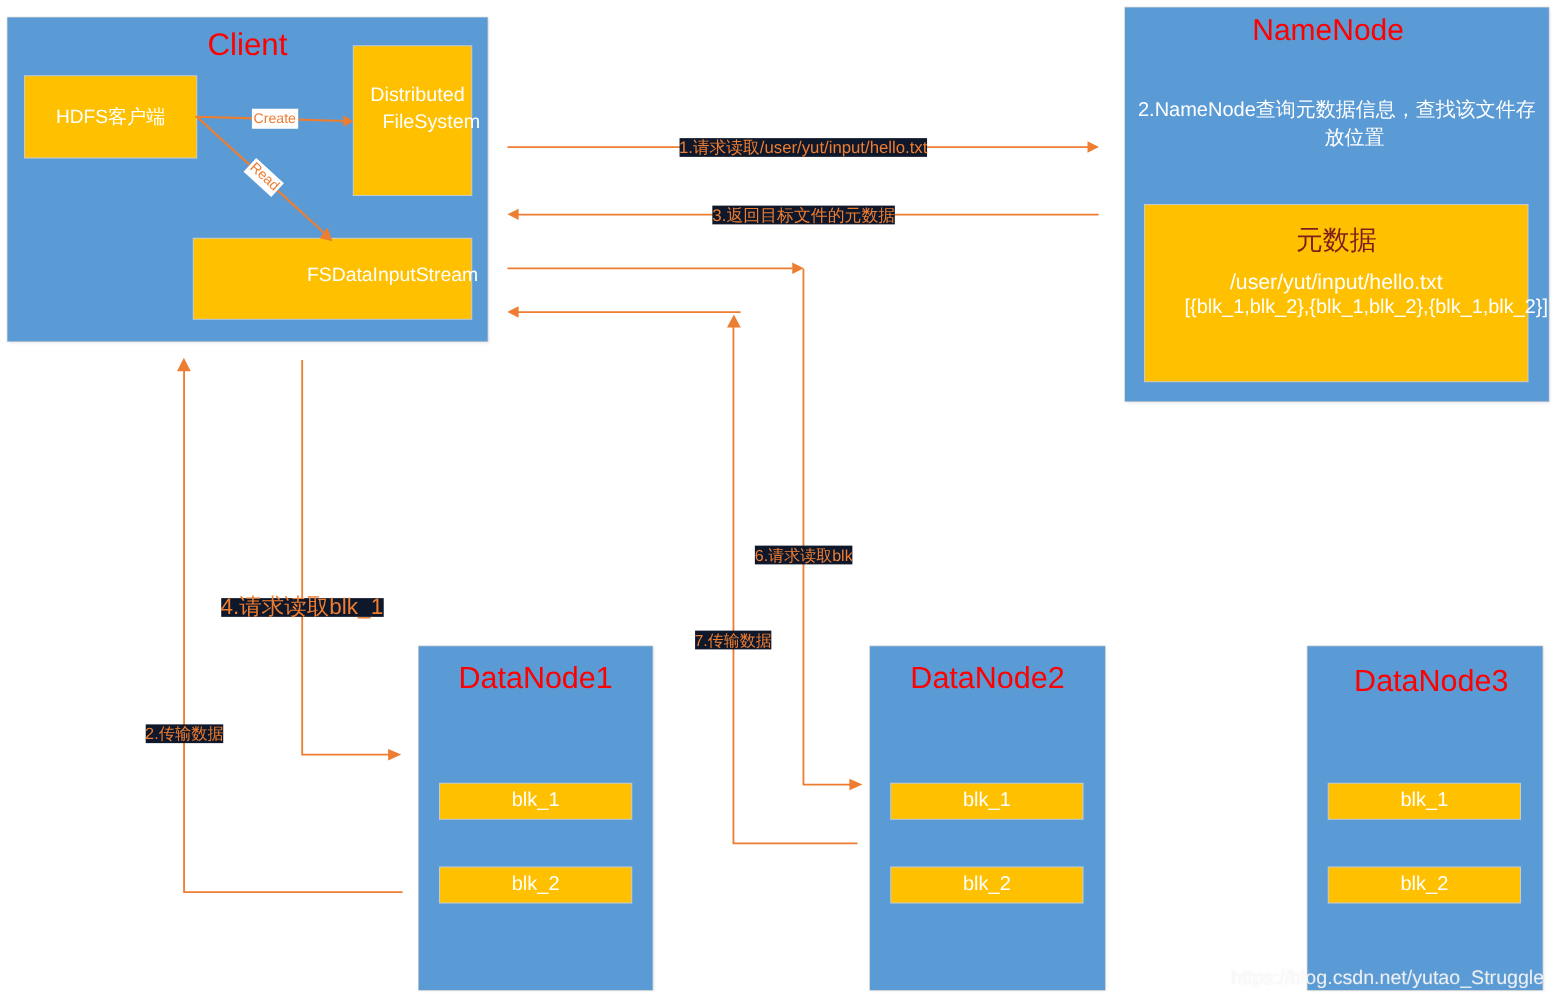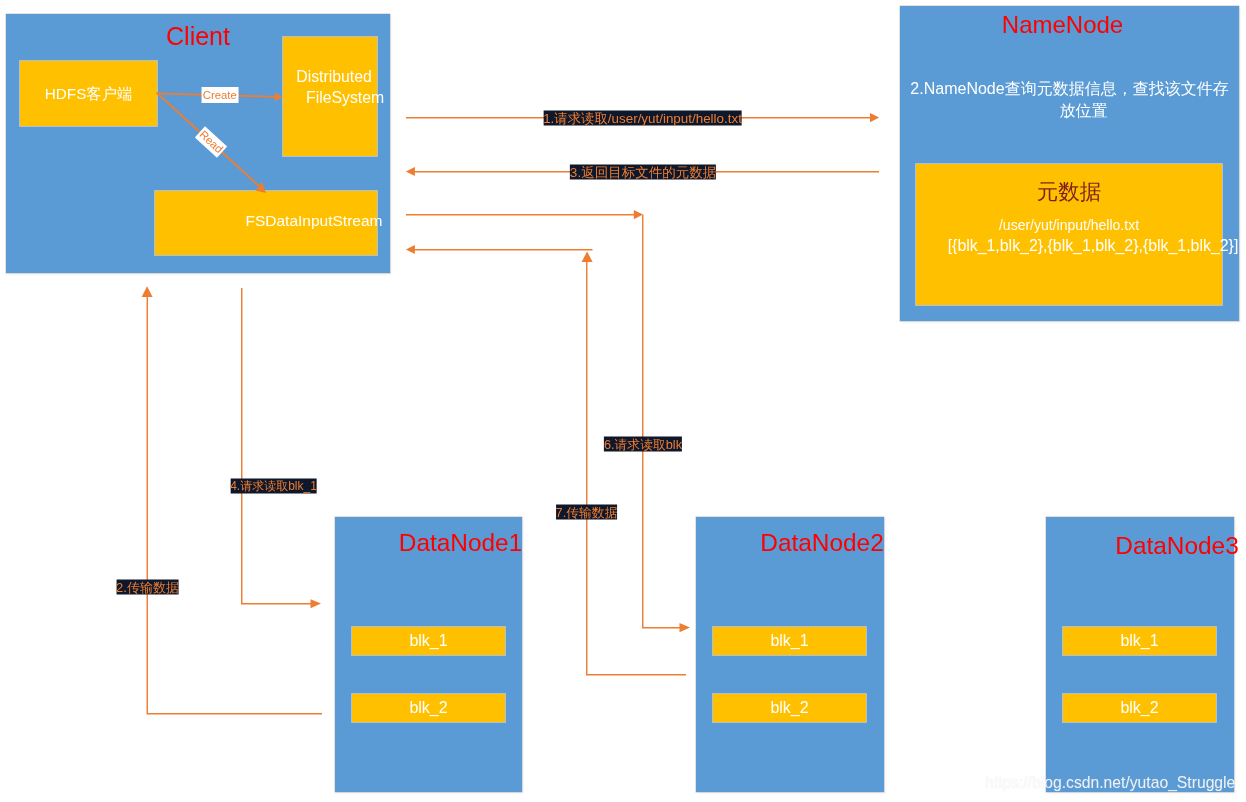--- a/index.html
+++ b/index.html
@@ -26,26 +26,26 @@
   #fsdis-box{left:155px;top:191px;width:222px;height:64px;}
   #fsdis-label{left:155px;top:211px;width:222px;font-size:15.5px;line-height:20px;margin-left:48px;}
 
   
   #namenode-box{left:900px;top:6px;width:339px;height:315px;}
   #namenode-title{left:893px;top:10px;width:339px;font-size:24px;line-height:29px;}
   #nn-desc1{left:900px;top:78px;width:339px;font-size:16px;line-height:22px;}
   #nn-desc2{left:900px;top:100px;width:339px;font-size:16px;line-height:22px;padding-left:14px;}
   #meta-box{left:916px;top:164px;width:306px;height:141px;}
   #meta-title{position:absolute;left:916px;top:179px;width:306px;font-size:21.5px;line-height:26px;color:#7f1d1d;text-align:center;white-space:nowrap;}
-  #meta-path{left:916px;top:215px;width:306px;font-size:14px;line-height:21px;}
+  #meta-path{left:916px;top:215px;width:306px;font-size:17px;line-height:21px;}
   #meta-blocks{left:916px;top:235px;width:354px;font-size:15.9px;line-height:21px;}
 
   
   .dn{top:517px;height:275px;}
-  .dn-title{top:528px;font-size:24.4px;line-height:29px;padding-left:32px;}
+  .dn-title{top:528px;font-size:24.4px;line-height:29px;}
   .blk{height:28px;width:153px;}
   .blk-label{font-size:16px;line-height:20px;width:153px;}
   #dn1-box{left:335px;width:187px;}
   #dn1-title{left:335px;width:187px;}
   #dn1-blk1{left:352px;top:627px;}
   #dn1-blk1-l{left:352px;top:631px;}
   #dn1-blk2{left:352px;top:694px;}
   #dn1-blk2-l{left:352px;top:698px;}
   #dn2-box{left:696px;width:188px;}
   #dn2-title{left:696px;width:188px;}
@@ -57,21 +57,21 @@
   #dn3-title{left:1051px;width:188px;top:530.5px;}
   #dn3-blk1{left:1063px;top:627px;}
   #dn3-blk1-l{left:1063px;top:631px;}
   #dn3-blk2{left:1063px;top:694px;}
   #dn3-blk2-l{left:1063px;top:698px;}
 
   
   .olabel{font-size:13px;line-height:15px;background:#0f172a;transform:translate(-50%,-50%);}
   #lab1{left:642.5px;top:117.5px;font-size:13.4px;}
   #lab3{left:643px;top:172px;font-size:13.5px;text-align:right;}
-  #lab4{left:241.5px;top:486px;font-size:12px;margin-left:32px;}
+  #lab4{left:241.5px;top:486px;font-size:18px;}
   #lab5{left:147.5px;top:587px;font-size:13px;}
   #lab6{left:643px;top:444px;font-size:12.8px;}
   #lab7{left:586.5px;top:512px;font-size:12.8px;}
 
   .boxed{background:#fff;padding:2px 1.5px;}
   #create-label{left:219.8px;top:95px;font-size:11.3px;line-height:12px;transform:translate(-50%,-50%);}
   #read-label{left:210.5px;top:142.3px;font-size:11.3px;line-height:11px;transform:translate(-50%,-50%) rotate(42.5deg);}
 
   #watermark{position:absolute;left:985px;top:773px;font-size:15.7px;line-height:20px;color:rgba(255,255,255,0.82);white-space:nowrap;text-shadow:0 0 1px rgba(200,200,200,0.5);}
 </style>

